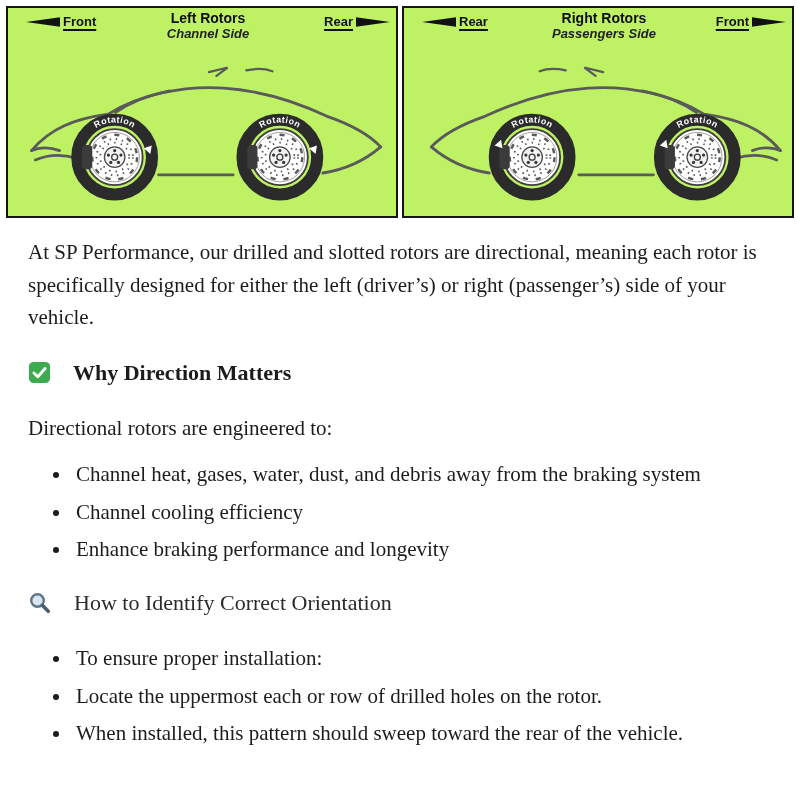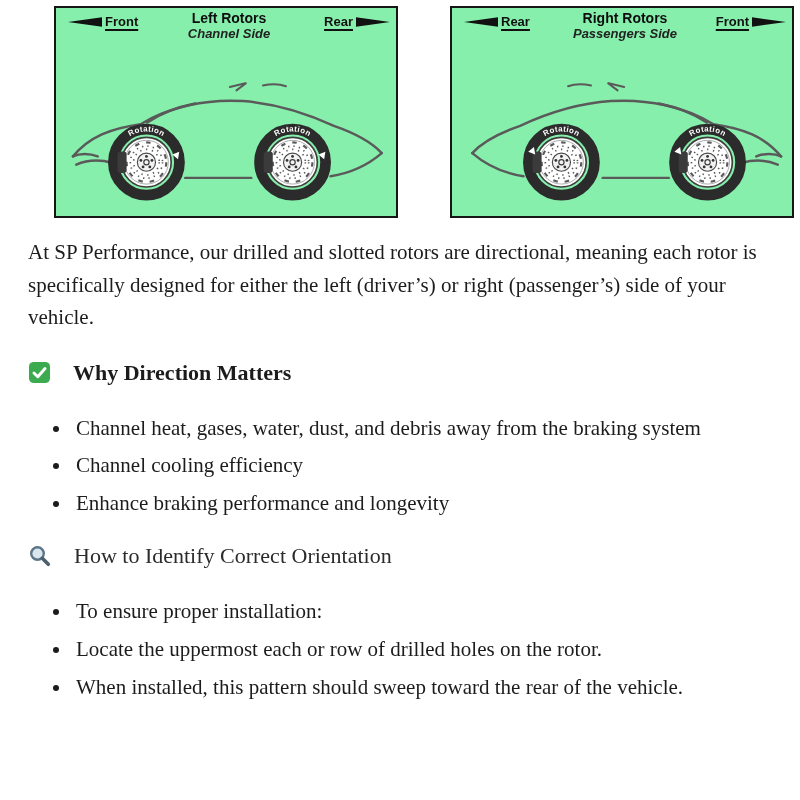--- a/index.html
+++ b/index.html
@@ -9,24 +9,23 @@
     font-family: "Liberation Serif", serif;
     color: #1c1c1c;
   }
   .page { width: 800px; height: 800px; padding: 6px 6px 0 6px; }
 
   
   .diagram { display: flex; gap: 4px; }
   .panel {
     flex: 1; height: 212px;
     border: 2px solid #161616;
-    background: #86efac;
-    padding: 3px 6px 0 12px;
+    background: #bef264;
+    padding: 3px 6px 0 18px;
     overflow: hidden;
-    margin-left: 48px;
   }
   .panel-header {
     display: grid;
     grid-template-columns: 1fr auto 1fr;
     align-items: flex-start;
   }
   .dir {
     display: flex; align-items: center; gap: 3px;
     font-family: "Liberation Sans", sans-serif;
     font-weight: bold; font-size: 13px; color: #111;
@@ -176,20 +175,21 @@
     <h2 class="heading">
       <span class="icon">
         <svg width="23" height="23" viewBox="0 0 24 24">
           <rect x="1" y="1" width="22" height="22" rx="5" fill="#3cab4f"></rect>
           <path d="M6.2,12.5 L10.2,16.5 L17.8,7.8" fill="none" stroke="#ffffff" stroke-width="3" stroke-linecap="round" stroke-linejoin="round"></path>
         </svg>
       </span>
       <span>Why Direction Matters</span>
     </h2>
 
+    <p class="lead">Directional rotors are engineered to:</p>
 
     <ul class="bullets">
       <li>Channel heat, gases, water, dust, and debris away from the braking system</li>
       <li>Channel cooling efficiency</li>
       <li>Enhance braking performance and longevity</li>
     </ul>
 
     <h2 class="heading regular">
       <span class="icon">
         <svg width="24" height="24" viewBox="0 0 24 24">

